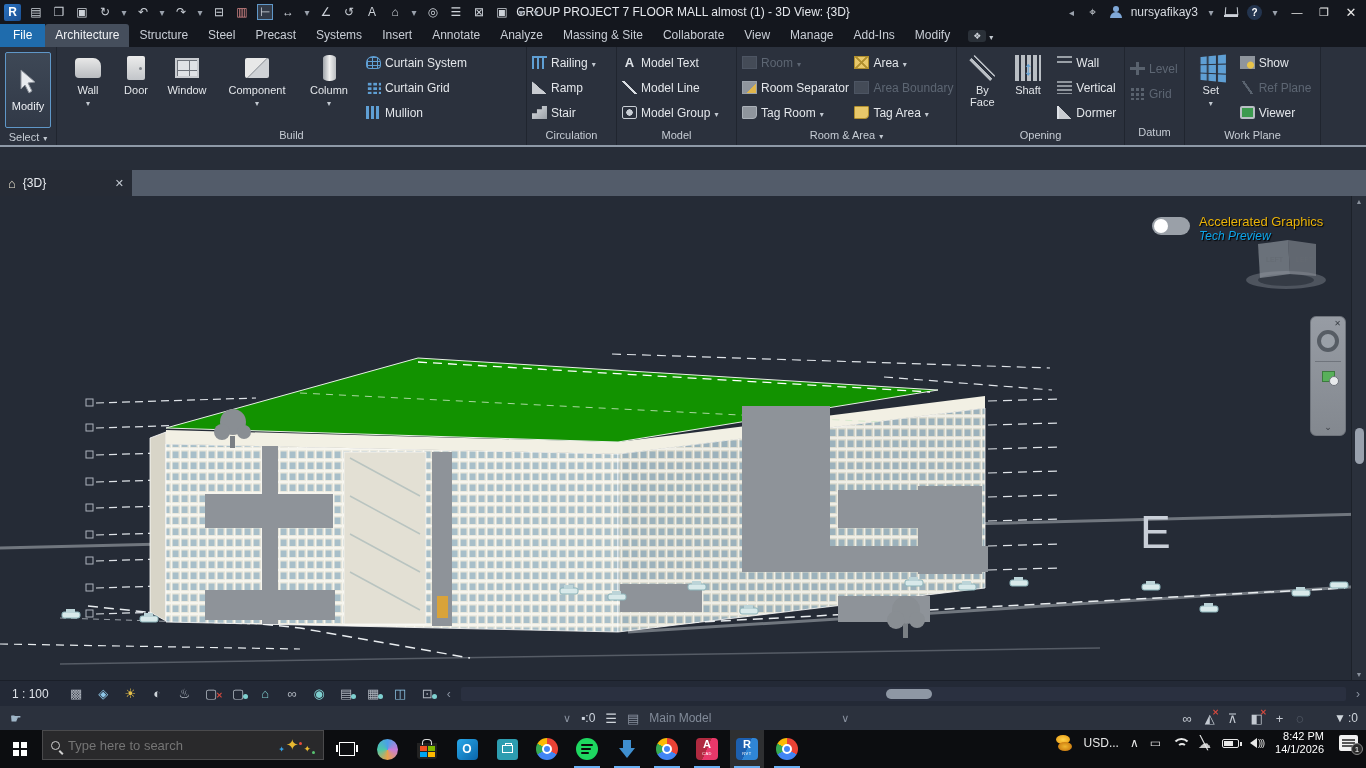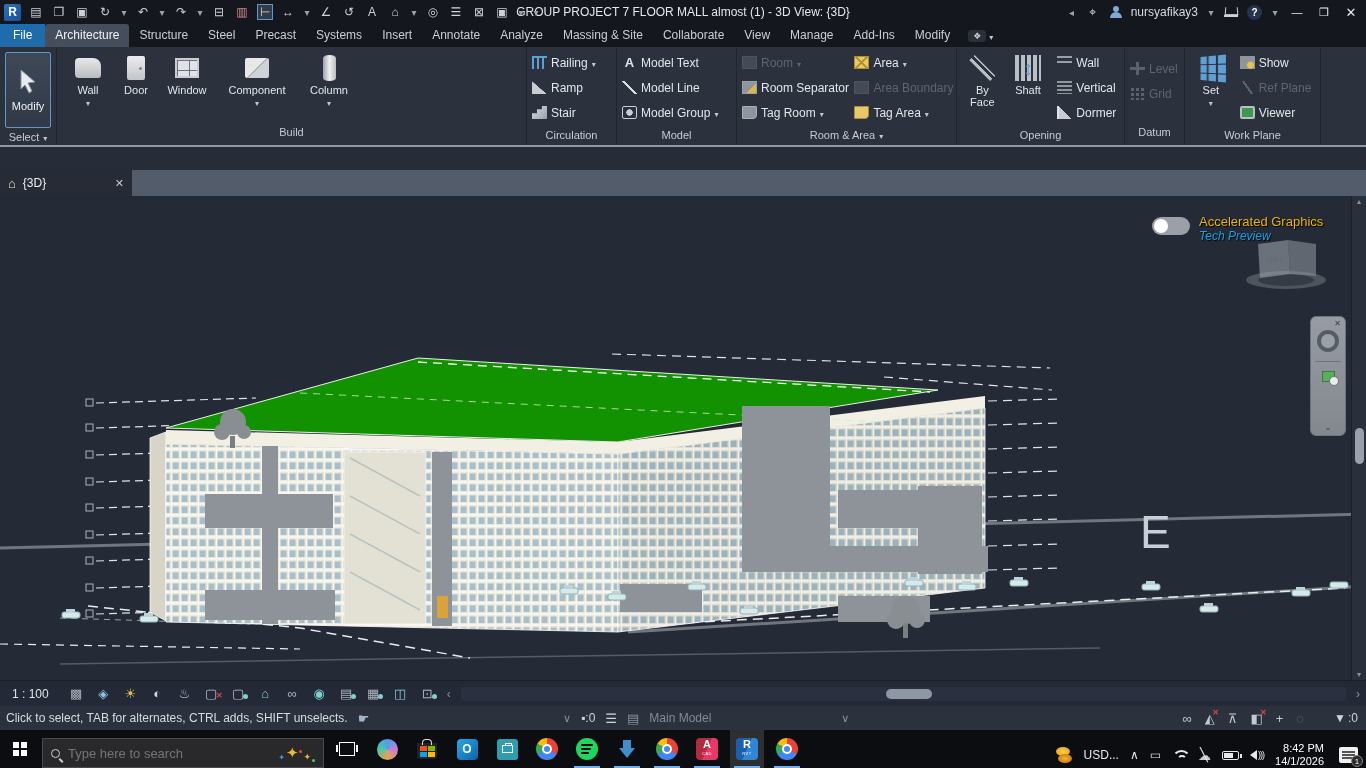--- a/index.html
+++ b/index.html
@@ -182,21 +182,21 @@
   .sb-mid .gi { color:#8a92a0; font-size:11px; }
   .sb-person { color:#cfd6df; font-size:12px; }
   .sb-il { color:#d0d5db; font-size:13px; }
   .sb-main { color:#828b99; }
   .sb-right { position:absolute; right:62px; display:flex; gap:13px; align-items:center; }
   .sb-right .gi { color:#c3c9d1; font-size:13px; position:relative; }
   .sb-right .gi .redx { position:absolute; right:-4px; top:-3px; font-size:8px; color:#d4493e; font-weight:bold; }
   .sb-filter { position:absolute; right:8px; display:flex; align-items:center; gap:2px;
     color:#cfd5db; }
 
-  .taskbar { height:38px; background:#0c0d10; flex:0 0 38px; display:flex; align-items:flex-end; }
+  .taskbar { height:38px; background:#0c0d10; flex:0 0 38px; display:flex; align-items:flex-start; }
   .start { width:40px; height:38px; display:flex; align-items:center; justify-content:center; }
   .wingrid { width:14px; height:14px; display:grid; grid-template-columns:6px 6px;
     grid-template-rows:6px 6px; gap:2px; }
   .wingrid i { background:#fff; }
   .searchbox { width:282px; height:30px; background:#29292b; border:1px solid #4a4a4c;
     display:flex; align-items:center; gap:8px; padding:0 8px; margin-left:2px; }
   .mag { width:9px; height:9px; border:1.5px solid #cfcfcf; border-radius:50%; position:relative; flex:0 0 9px;}
   .mag::after { content:""; position:absolute; left:8px; top:8px; width:5px; height:1.5px;
     background:#cfcfcf; transform:rotate(45deg); transform-origin:0 0; }
   .searchbox input { background:transparent; border:none; outline:none; color:#b9b9b9;
@@ -401,20 +401,34 @@
         <span>Component</span>
           <span class="caret"></span>
       </div>
       <div class="rbig" style="width:56px">
         <span class="bicon">
             <span class="ic-col"></span>
           </span>
         <span>Column</span>
           <span class="caret"></span>
       </div>
+      <div class="stack" style="width:118px">
+        <div class="rrow">
+          <span class="sicon si-csys"></span>
+          <span>Curtain System</span>
+        </div>
+        <div class="rrow">
+          <span class="sicon si-cgrid"></span>
+          <span>Curtain Grid</span>
+        </div>
+        <div class="rrow">
+          <span class="sicon si-mull"></span>
+          <span>Mullion</span>
+        </div>
+      </div>
     </div>
     <div class="pcap">
       <span>Build</span>
     </div>
   </div>
 
   <div class="panel" style="width:90px">
     <div class="pbody">
       <div class="stack" style="width:100%">
         <div class="rrow">
@@ -784,21 +798,20 @@
   <span class="vi" style="color:#8fc7e8">◫</span>
   <span class="vi" style="color:#aeb4bd"><span>⊡</span><span class="dot"></span></span>
   <span class="navl">‹</span>
   <div class="htrack">
     <div class="hthumb"></div>
   </div>
   <span class="navl">›</span>
 </div>
 
 <div class="statusbar">
-  <span class="sb-prompt">Click to select, TAB for alternates, CTRL adds, SHIFT unselects.</span>
   <span class="sb-hand">☛</span>
   <div class="sb-mid">
     <span class="gi">∨</span>
     <span class="sb-person">▪<span>:0</span></span>
     <span class="sb-il">☰</span>
     <span class="sb-il" style="color:#8a92a0">▤</span>
     <span class="sb-main">Main Model</span>
     <span class="gi" style="margin-left:120px">∨</span>
   </div>
   <div class="sb-right">

